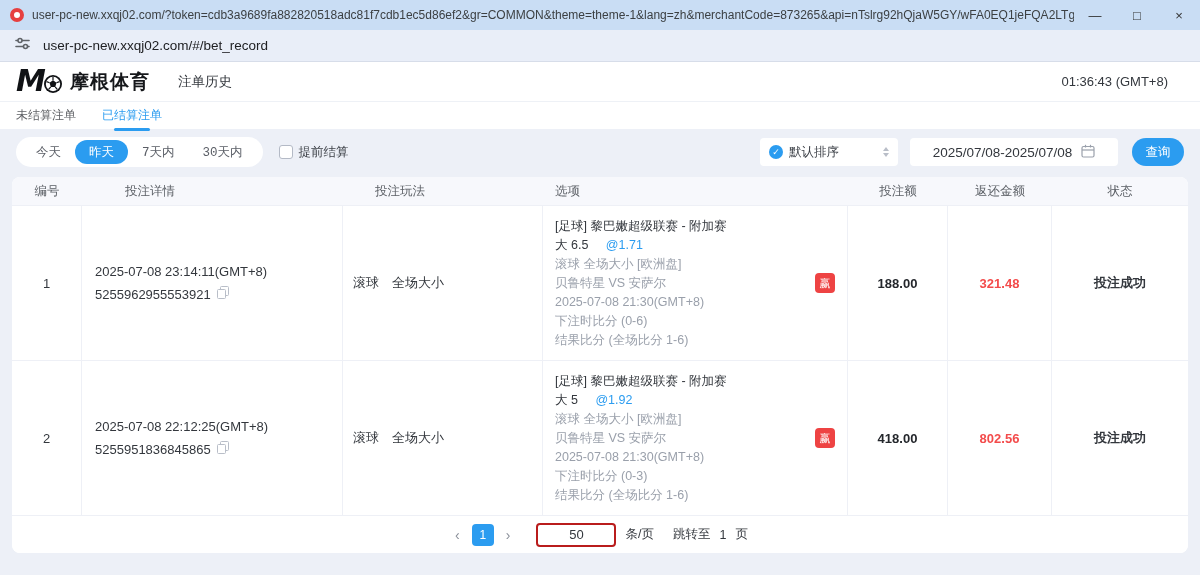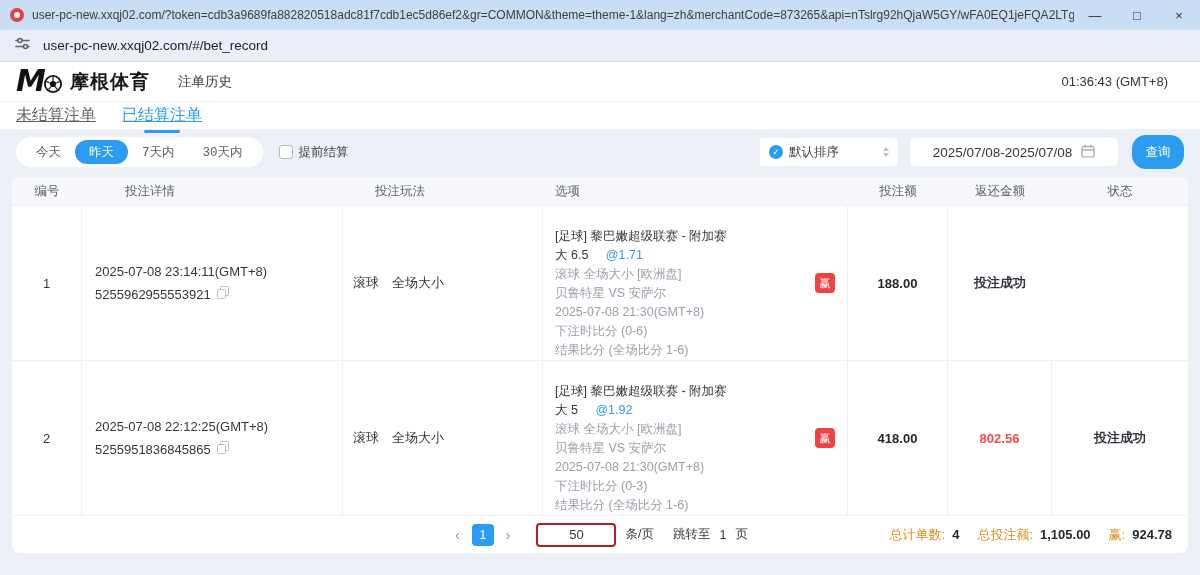--- a/index.html
+++ b/index.html
@@ -15,60 +15,60 @@
   .addressbar { height:32px; background:#e9eef8; display:flex; align-items:center; padding:0 14px; border-bottom:1px solid #d7dde9; }
   .urltext { font-size:13.5px; color:#202124; margin-left:12px; }
 
   
   .appheader { height:39px; background:#fff; display:flex; align-items:center; padding:0 16px; }
   .brand { font-size:19px; font-weight:bold; color:#15171a; margin-left:6px; letter-spacing:1px; }
   .ptitle { font-size:13.5px; color:#33373d; margin-left:28px; }
   .clock { margin-left:auto; font-size:13px; color:#33373d; padding-right:16px; }
 
   .tabbar { height:28px; background:#fff; border-top:1px solid #eef1f6; display:flex; align-items:center; padding:0 16px; }
-  .tab { font-size:16px; color:#606266; margin-right:26px; position:relative; cursor:pointer;text-decoration:underline; }
+  .tab { font-size:12px; color:#606266; margin-right:26px; position:relative; cursor:pointer; }
   .tab.active { color:#2b9cf0; }
   .tab.active::after { content:""; position:absolute; left:50%; transform:translateX(-50%); bottom:-7px; width:36px; height:3px; border-radius:2px; background:#2b9cf0; }
   .notice { margin-left:auto; font-size:12px; color:#60646b; }
 
   
   .filterrow { display:flex; align-items:center; padding:8px 16px 0 16px; height:38px; }
   .rangegroup { background:#fff; border-radius:15px; height:30px; display:flex; align-items:center; padding:0 6px;font-family:Liberation Mono, monospace; }
   .rangepill { height:24px; padding:0 14px; display:flex; align-items:center; font-size:12.5px; color:#5a5e66; border-radius:12px; cursor:pointer; }
   .rangepill.active { background:#2b9cf0; color:#fff; }
   .earlywrap { display:flex; align-items:center; margin-left:16px; cursor:pointer; }
   .checkbox { width:14px; height:14px; border:1px solid #b4bac6; border-radius:3px; background:#fff; }
   .earlylabel { font-size:12.5px; color:#3e4249; margin-left:6px; }
   .spacer { flex:1; }
   .sortbox { width:138px; height:28px; background:#fff; border-radius:4px; display:flex; align-items:center; padding:0 9px; cursor:pointer; }
   .checkcircle { width:14px; height:14px; border-radius:50%; background:#2b9cf0; color:#fff; font-size:9px; display:flex; align-items:center; justify-content:center; flex:0 0 auto; }
   .sorttext { font-size:12.5px; color:#3e4249; margin-left:6px; flex:1; }
   .caret { display:flex; flex-direction:column; gap:2px; }
   .caret .up { width:0; height:0; border-left:3.5px solid transparent; border-right:3.5px solid transparent; border-bottom:4px solid #b9bec8; }
   .caret .down { width:0; height:0; border-left:3.5px solid transparent; border-right:3.5px solid transparent; border-top:4px solid #b9bec8; }
   .datebox { width:208px; height:28px; background:#fff; border-radius:4px; display:flex; align-items:center; justify-content:center; margin-left:12px; font-size:13.5px; color:#33373d; gap:9px; cursor:pointer; }
-  .searchbtn { width:52px; height:34px; background:#2b9cf0; border:none; border-radius:14px; color:#fff; font-size:12.5px; display:flex; align-items:center; justify-content:center; margin-left:14px; cursor:pointer; }
+  .searchbtn { width:52px; height:28px; background:#2b9cf0; border:none; border-radius:14px; color:#fff; font-size:12.5px; display:flex; align-items:center; justify-content:center; margin-left:14px; cursor:pointer; }
 
   
   .card { margin:10px 12px 0; background:#fff; border-radius:8px; overflow:hidden; }
   .grid7 { display:grid; grid-template-columns:70px 261px 200px 305px 100px 104px 1fr; }
   .thead { height:28px; background:#f7f8fc; align-items:center; font-size:12.5px; color:#5c6066; }
   .th-no { text-align:center; }
   .th-detail { padding-left:43px; }
   .th-play { padding-left:32px; }
   .th-option { padding-left:12px; }
   .th-stake,.th-return,.th-status { text-align:center; }
   .trow { height:155px; border-top:1px solid #eef0f6; }
   .td { border-right:1px solid #eef0f6; display:flex; flex-direction:column; justify-content:center; }
   .td:last-child { border-right:none; }
   .td-no { align-items:center; font-size:13px; color:#33373d; }
   .td-detail { padding-left:13px; font-size:13px; color:#33373d; gap:7px; }
   .idline { display:flex; align-items:center; gap:6px; }
   .td-play { padding-left:10px; font-size:13px; color:#33373d; }
-  .td-option { padding-left:12px; position:relative; font-size:12.5px; line-height:19px;justify-content:flex-end; }
+  .td-option { padding-left:12px; position:relative; font-size:12.5px; line-height:19px; }
   .opt-dark { color:#33373d; }
   .opt-gray { color:#9aa0ab; }
   .opt-odds { color:#2b9cf0; margin-left:14px; }
   .badge { position:absolute; right:12px; top:50%; transform:translateY(-50%); width:20px; height:20px; background:#ee4343; border-radius:4px; color:#fff; font-size:11px; display:flex; align-items:center; justify-content:center; }
   .td-stake { align-items:center; font-weight:bold; font-size:13px; color:#24272c; }
   .td-return { align-items:center; font-weight:bold; font-size:13px; color:#f34b4b; }
   .td-status { align-items:center; font-size:13px; color:#33373d;font-weight:bold; }
 
   
   .cfooter { height:38px; border-top:1px solid #eef0f6; display:flex; align-items:center; justify-content:center; position:relative; background:#fff; }
@@ -198,20 +198,21 @@
         <span class="opt-odds">@1.71</span>
       </div>
       <div class="opt-gray">滚球 全场大小 [欧洲盘]</div>
       <div class="opt-gray">贝鲁特星 VS 安萨尔</div>
       <div class="opt-gray">2025-07-08 21:30(GMT+8)</div>
       <div class="opt-gray">下注时比分 (0-6)</div>
       <div class="opt-gray">结果比分 (全场比分 1-6)</div>
       <span class="badge">赢</span>
     </div>
     <div class="td td-stake">188.00</div>
+    <div class="td td-return">321.48</div>
     <div class="td td-status">投注成功</div>
   </div>
 
   <div class="grid7 trow">
     <div class="td td-no">2</div>
     <div class="td td-detail">
       <span>2025-07-08 22:12:25(GMT+8)</span>
       <span class="idline">
         <span>5255951836845865</span>
         <span>
@@ -245,22 +246,14 @@
     <div class="pagwrap">
       <span class="pgarrow">‹</span>
       <span class="pgcur">1</span>
       <span class="pgarrow">›</span>
       <input class="pgsize" value="50" style="">
       <span>条/页</span>
       <span class="jumplbl">跳转至</span>
       <span>1</span>
       <span>页</span>
     </div>
-    <div class="sumwrap">
-      <span class="sumlabel">总计单数:</span>
-      <span class="sumval">4</span>
-      <span class="sumlabel sumgap">总投注额:</span>
-      <span class="sumval">1,105.00</span>
-      <span class="sumlabel sumgap">赢:</span>
-      <span class="sumval">924.78</span>
-    </div>
   </div>
 </div>
 
 </body></html>

